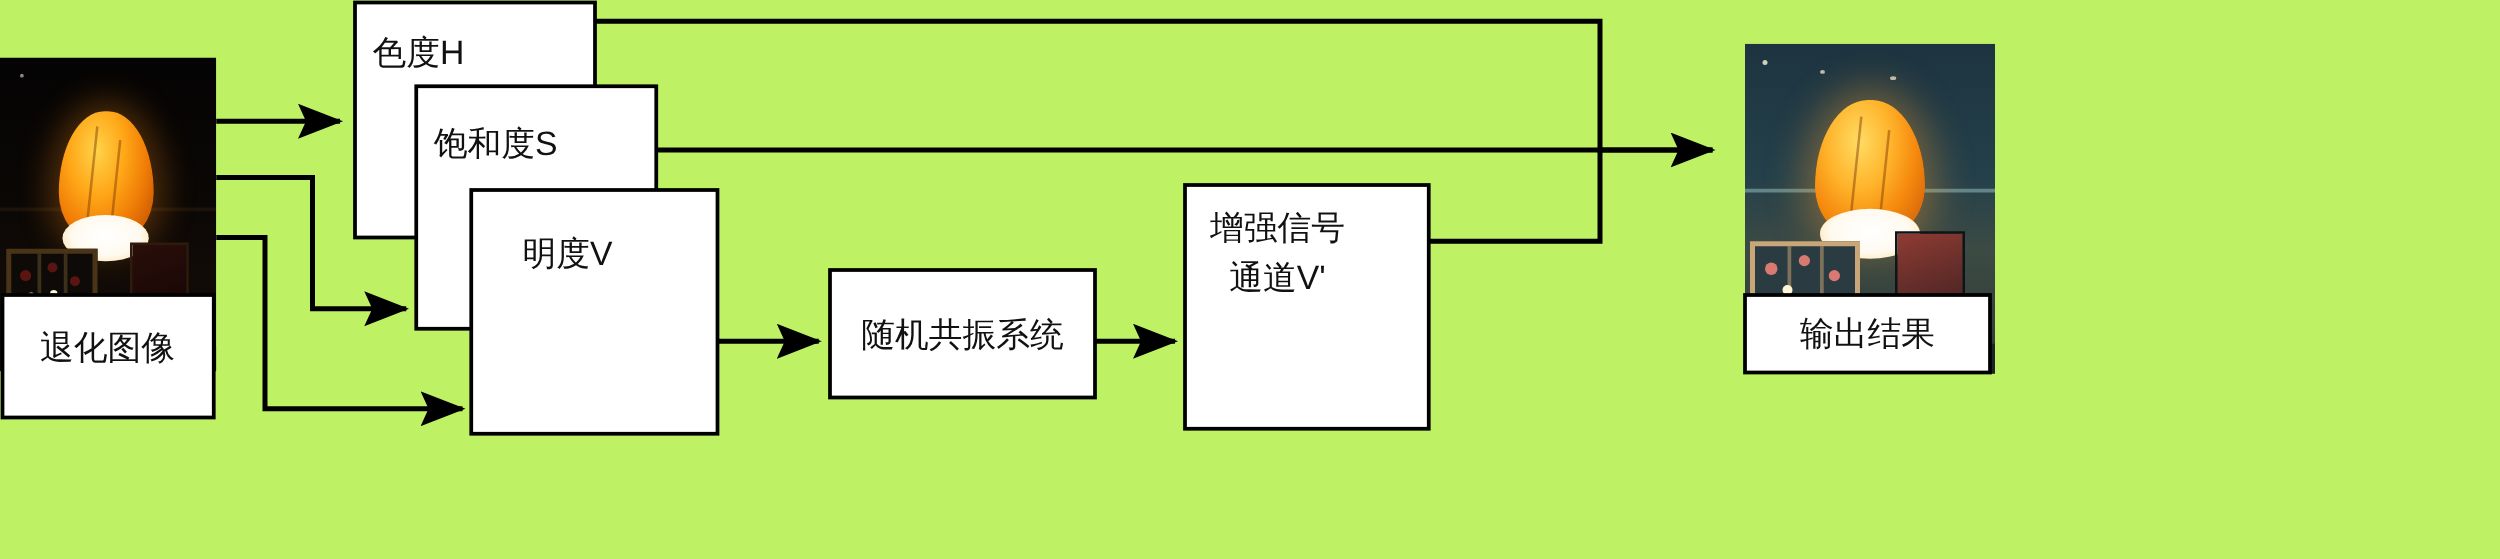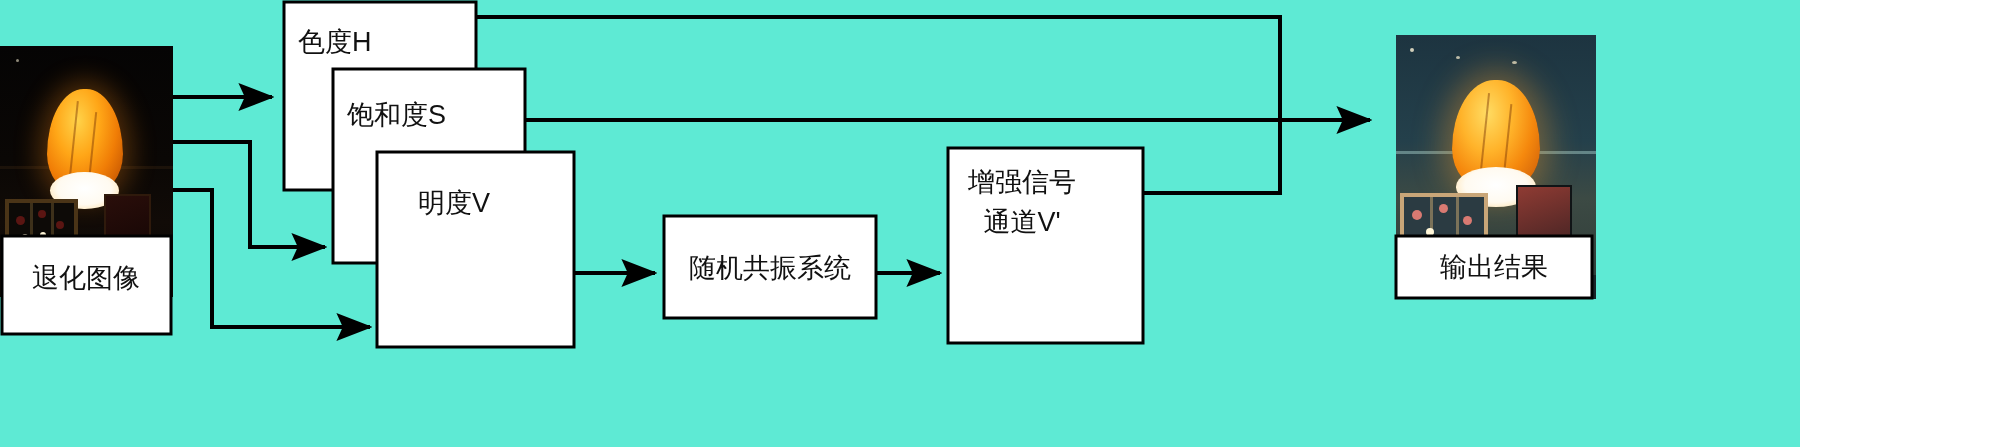--- a/index.html
+++ b/index.html
@@ -2,23 +2,23 @@
 <html><head>
 <meta charset="utf-8">
 <style>
   html, body {
     margin: 0;
     padding: 0;
     background: #ffffff;
   }
   #page {
     position: relative;
-    width: 1800px;
+    width: 2000px;
     height: 447px;
-    background: #5eead4;
+    background: #bef264;
     font-family: "Liberation Sans", "DejaVu Sans", sans-serif;
     overflow: hidden;
   }
   #diagram-svg {
     position: absolute;
     left: 0; top: 0;
     width: 2000px;
     height: 447px;
   }
   .node-box {

